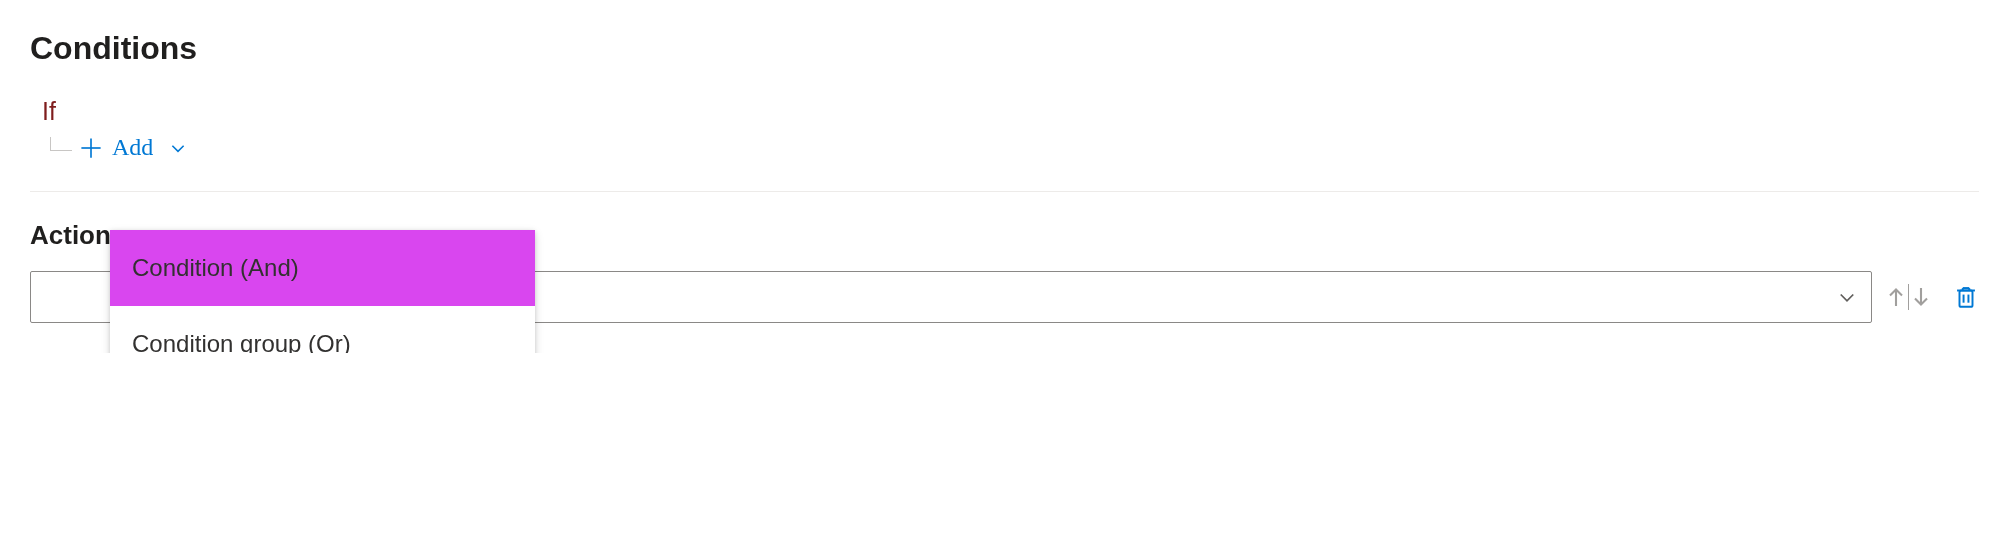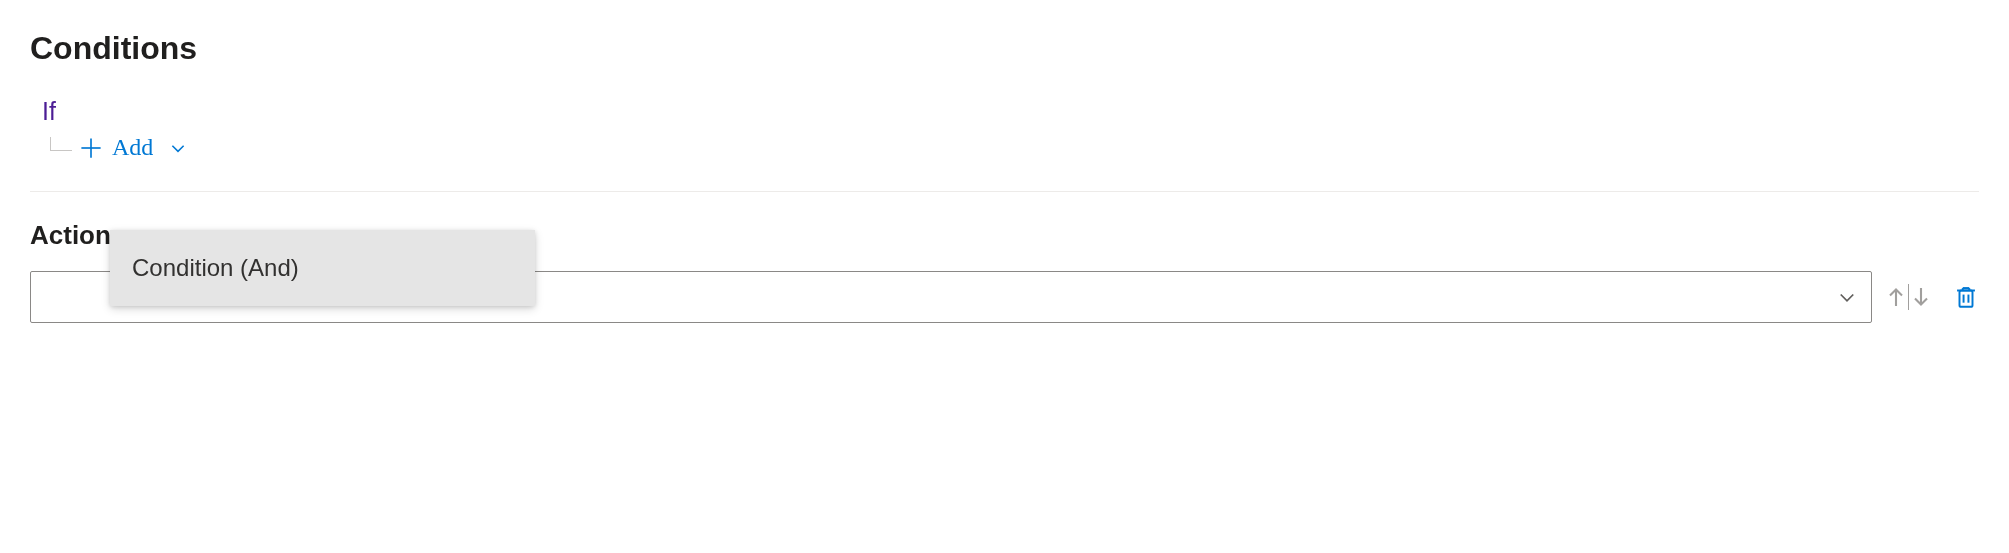--- a/index.html
+++ b/index.html
@@ -18,21 +18,21 @@
       font-weight: 600;
       font-size: 32px;
       margin-bottom: 30px;
       color: #201f1e;
     }
     .if-label {
       font-size: 25px;
       font-weight: 400;
       margin-left: 12px;
       margin-bottom: 8px;
-      color: #4c1d95;
+      color: #7f1d1d;
     }
     .add-row {
       display: flex;
       align-items: center;
       margin-left: 20px;
       margin-bottom: 30px;
       font-family: Liberation Serif, serif;
     }
     .tree-connector {
       width: 22px;
@@ -69,21 +69,21 @@
       border-radius: 2px;
       z-index: 10;
     }
     .dropdown-item {
       padding: 24px 22px;
       font-size: 24px;
       color: #323130;
       cursor: pointer;
     }
     .dropdown-item.hover {
-      background: #e5e5e5;
+      background: #d946ef;
     }
     .container {
       position: relative;
     }
     .divider {
       border: none;
       border-top: 1px solid #edebe9;
       margin: 12px 0 28px 0;
     }
     .actions-heading {
@@ -155,20 +155,21 @@
       </svg>
       <span>Add</span>
       <svg class="chevron-svg" viewBox="0 0 16 16" fill="none" stroke="currentColor" stroke-width="1.4">
         <polyline points="3,6 8,11 13,6"></polyline>
       </svg>
     </div>
   </div>
 
   <div class="dropdown-menu">
     <div class="dropdown-item hover">Condition (And)</div>
+    <div class="dropdown-item">Condition group (Or)</div>
   </div>
 
   <hr class="divider">
 
   <h2 class="actions-heading">Actions</h2>
 
   <div class="actions-row">
     <div class="action-select">
       <span></span>
       <svg class="chev" viewBox="0 0 16 16" fill="none" stroke="currentColor" stroke-width="1.4">

